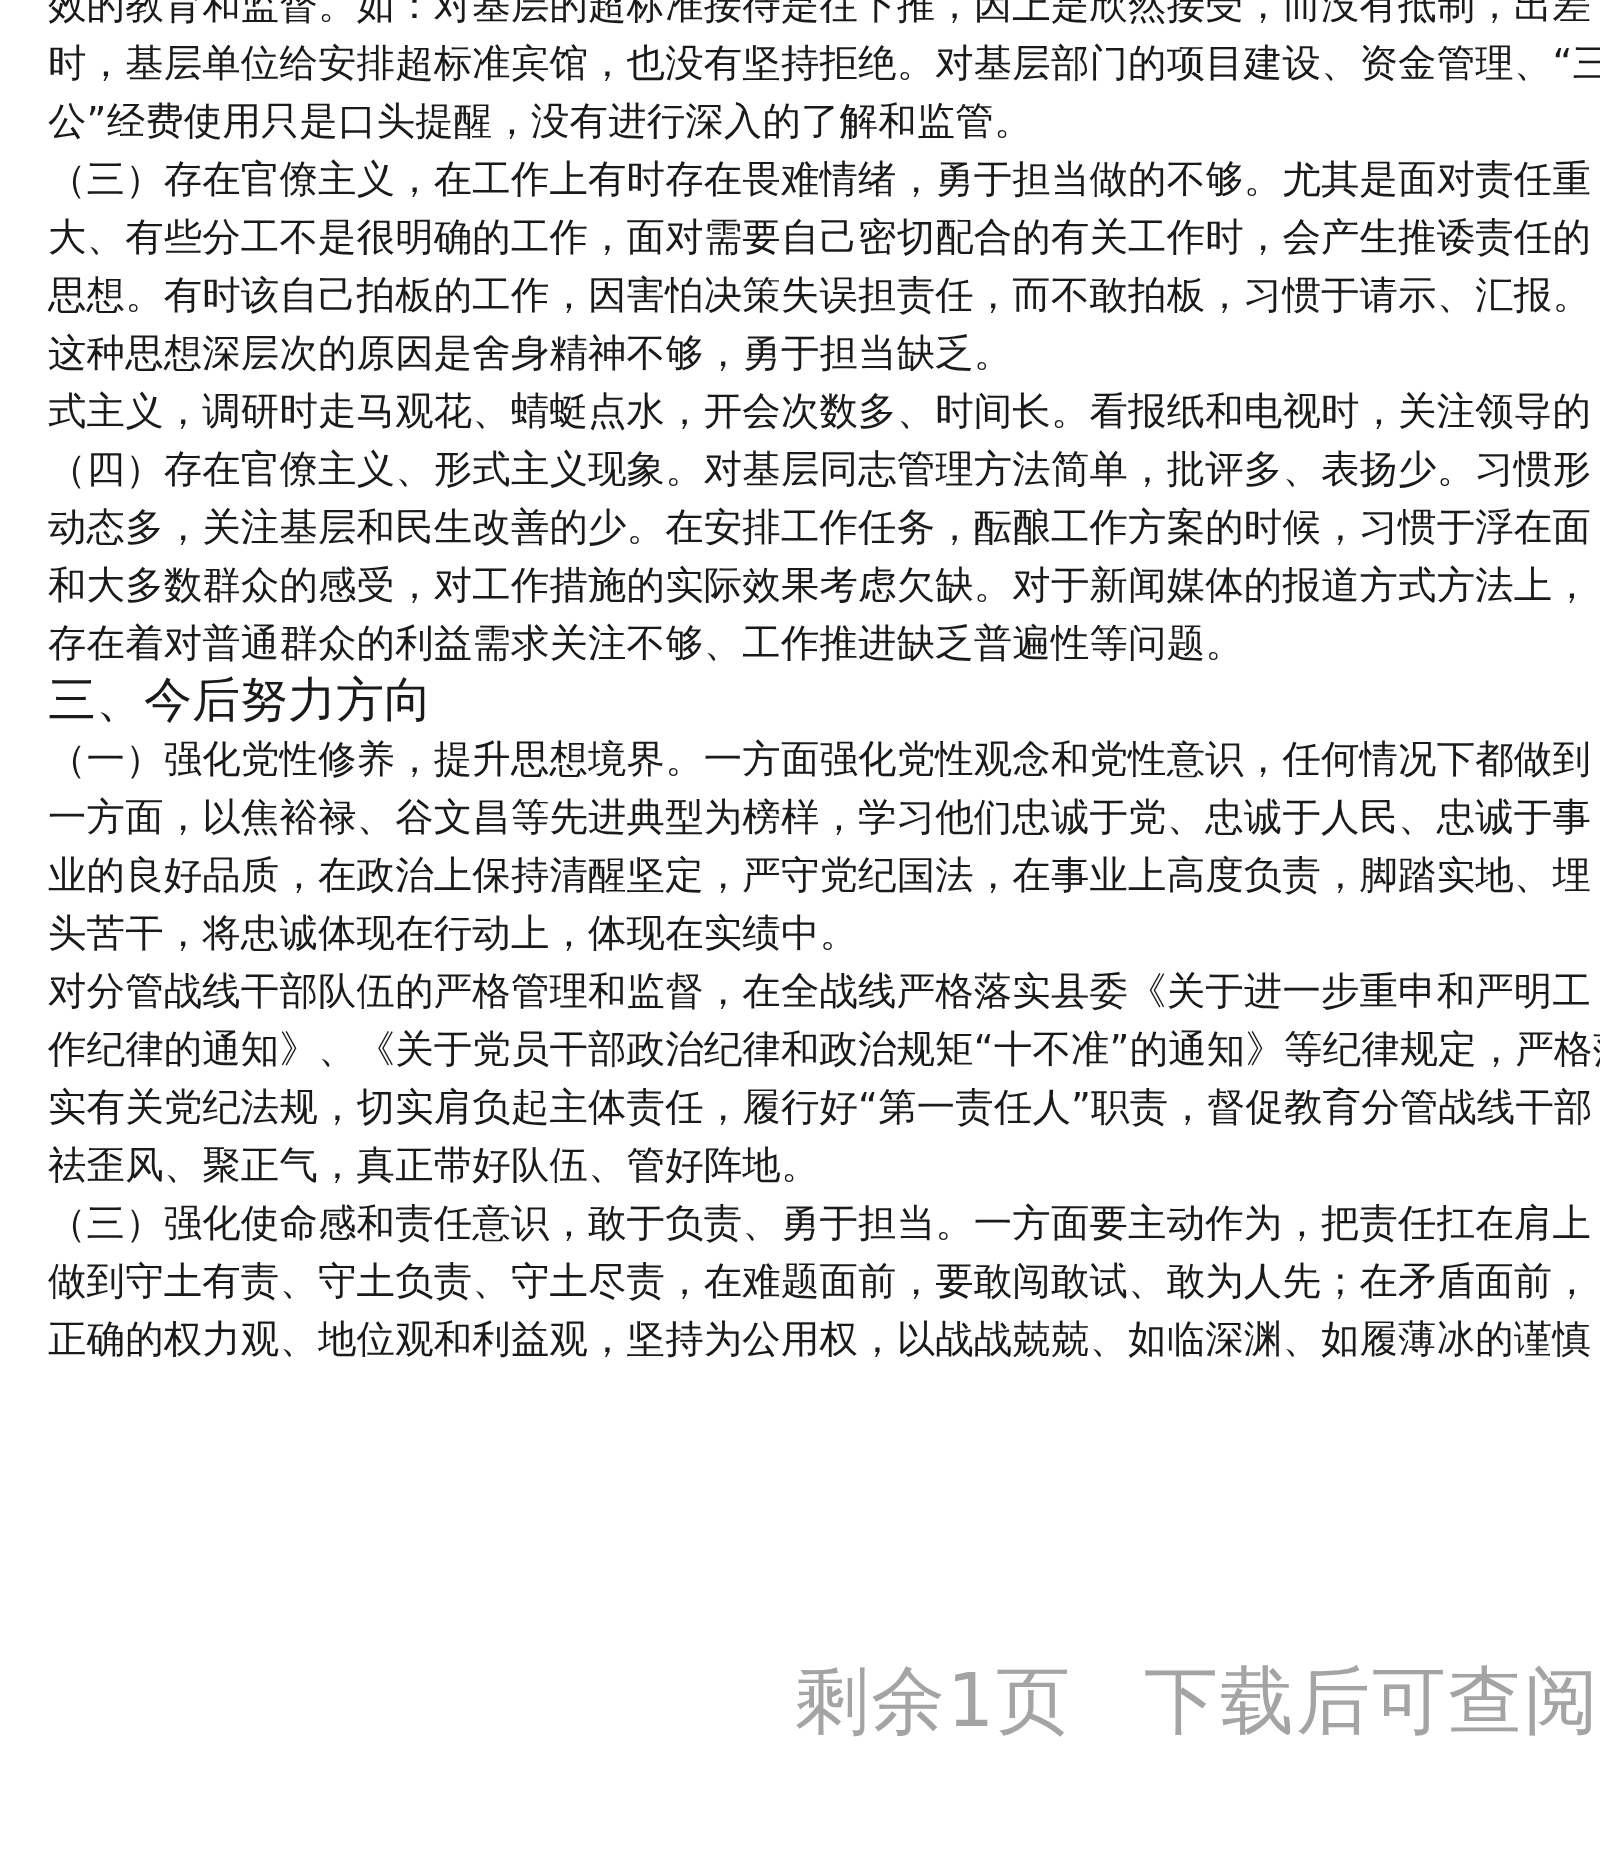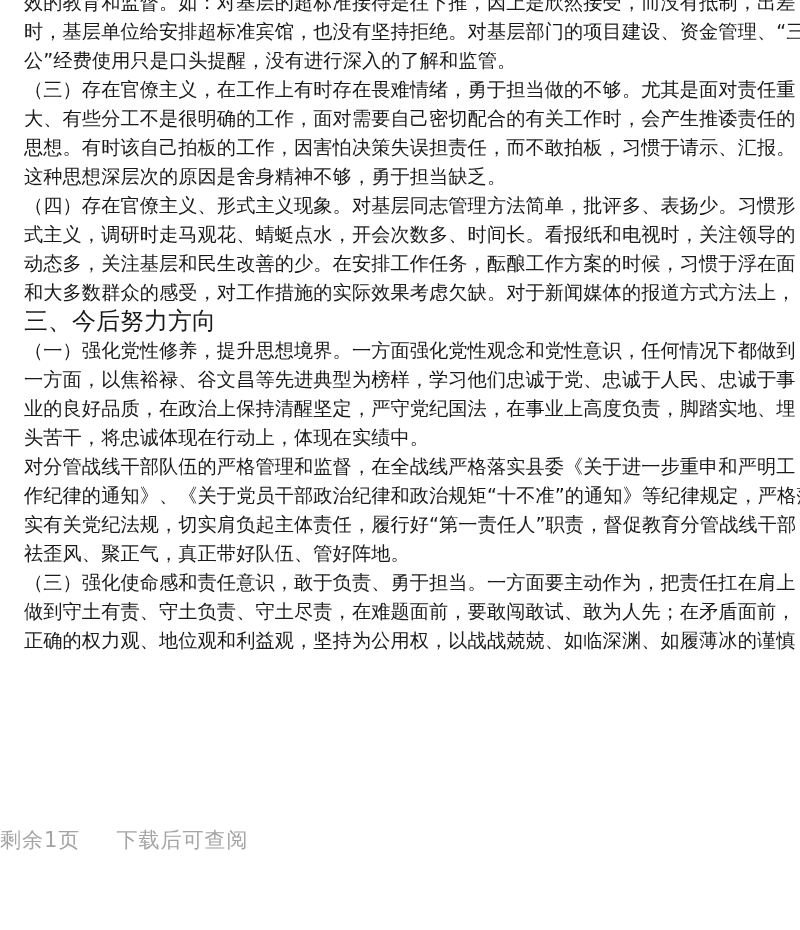--- a/index.html
+++ b/index.html
@@ -44,22 +44,22 @@
     .heading {
       font-size: 24px;
       line-height: 29px;
       margin: 0;
     }
     .footer {
       position: absolute;
       left: 0;
       top: 826px;
       width: 800px;
-      text-align: left;
-      font-size: 21px;
+      text-align: right;
+      font-size: 37px;
       color: #a4a4a4;
       letter-spacing: 1px;
     }
     .footer .gap {
       display: inline-block;
       width: 36px;
     }
   </style>
 </head>
 <body>
@@ -73,24 +73,25 @@
   </div>
 
   <div class="para">
     <span class="line">（三）存在官僚主义，在工作上有时存在畏难情绪，勇于担当做的不够。尤其是面对责任重</span>
     <span class="line">大、有些分工不是很明确的工作，面对需要自己密切配合的有关工作时，会产生推诿责任的</span>
     <span class="line">思想。有时该自己拍板的工作，因害怕决策失误担责任，而不敢拍板，习惯于请示、汇报。</span>
     <span class="line last">这种思想深层次的原因是舍身精神不够，勇于担当缺乏。</span>
   </div>
 
   <div class="para">
+    <span class="line">式主义，调研时走马观花、蜻蜓点水，开会次数多、时间长。看报纸和电视时，关注领导的</span>
     <span class="line">（四）存在官僚主义、形式主义现象。对基层同志管理方法简单，批评多、表扬少。习惯形</span>
-    <span class="line">式主义，调研时走马观花、蜻蜓点水，开会次数多、时间长。看报纸和电视时，关注领导的</span>
     <span class="line">动态多，关注基层和民生改善的少。在安排工作任务，酝酿工作方案的时候，习惯于浮在面</span>
     <span class="line">和大多数群众的感受，对工作措施的实际效果考虑欠缺。对于新闻媒体的报道方式方法上，</span>
+    <span class="line last">存在着对普通群众的利益需求关注不够、工作推进缺乏普遍性等问题。</span>
   </div>
 
   <div class="heading">三、今后努力方向</div>
 
   <div class="para">
     <span class="line">（一）强化党性修养，提升思想境界。一方面强化党性观念和党性意识，任何情况下都做到</span>
     <span class="line">一方面，以焦裕禄、谷文昌等先进典型为榜样，学习他们忠诚于党、忠诚于人民、忠诚于事</span>
     <span class="line">业的良好品质，在政治上保持清醒坚定，严守党纪国法，在事业上高度负责，脚踏实地、埋</span>
     <span class="line last">头苦干，将忠诚体现在行动上，体现在实绩中。</span>
   </div>

